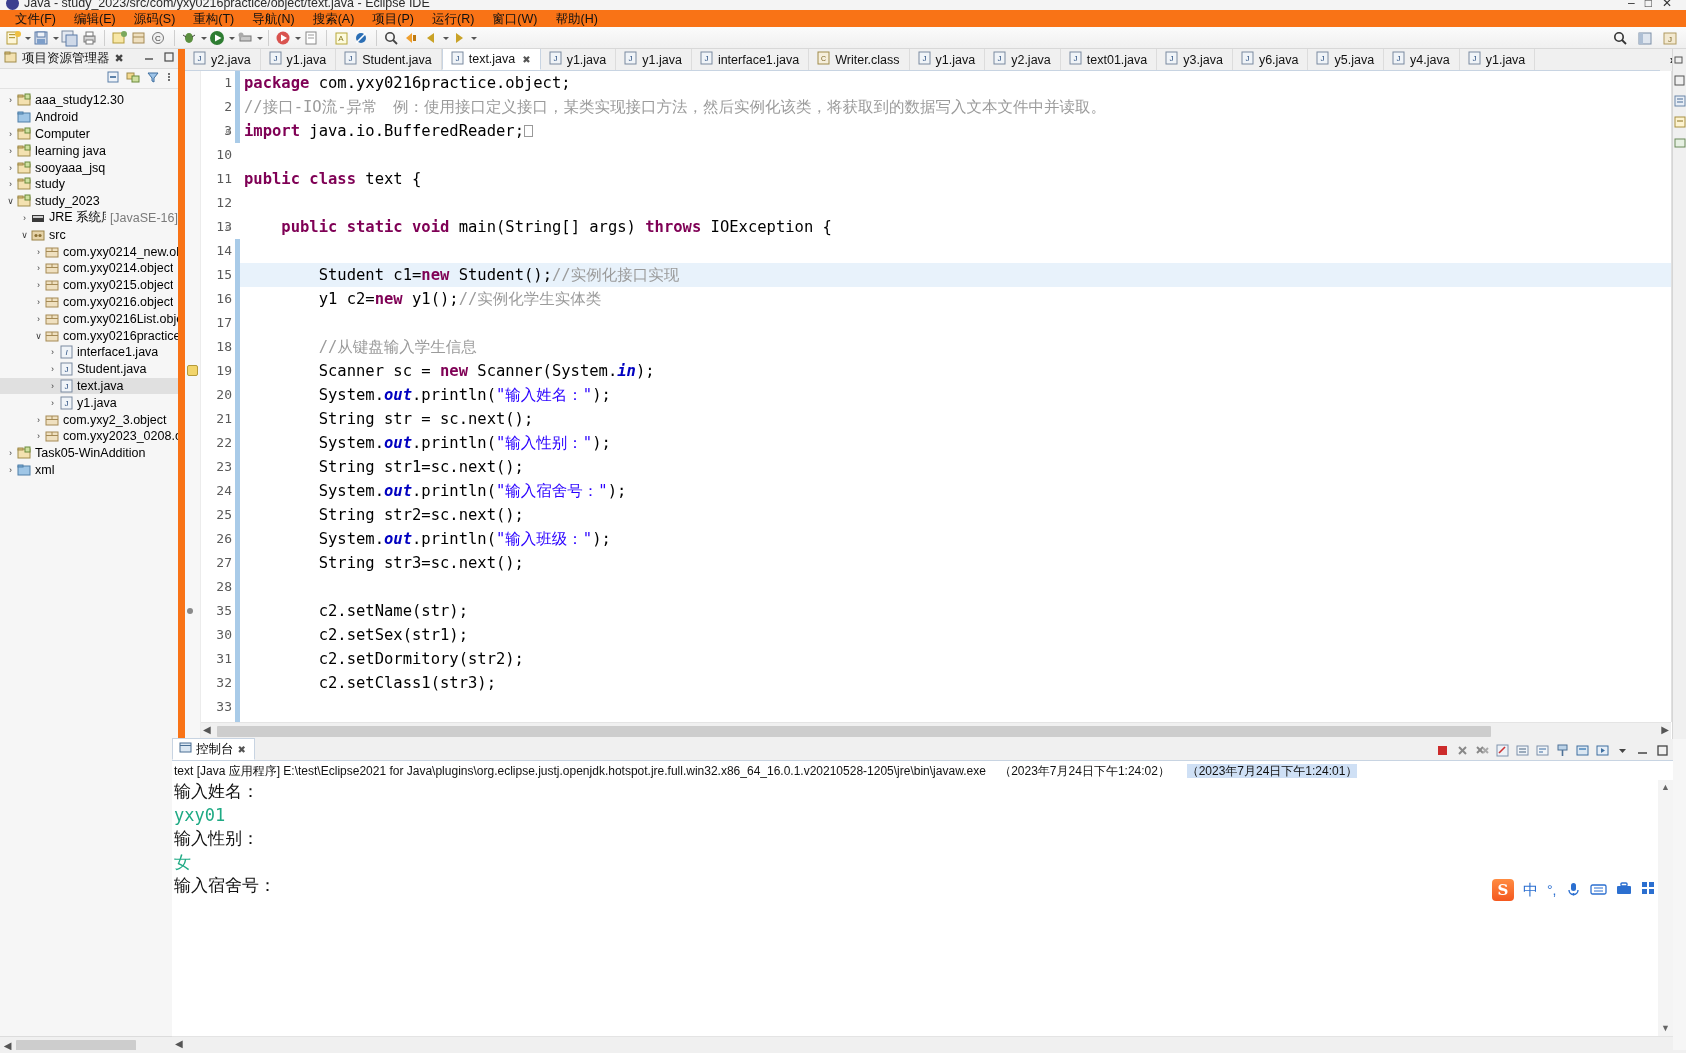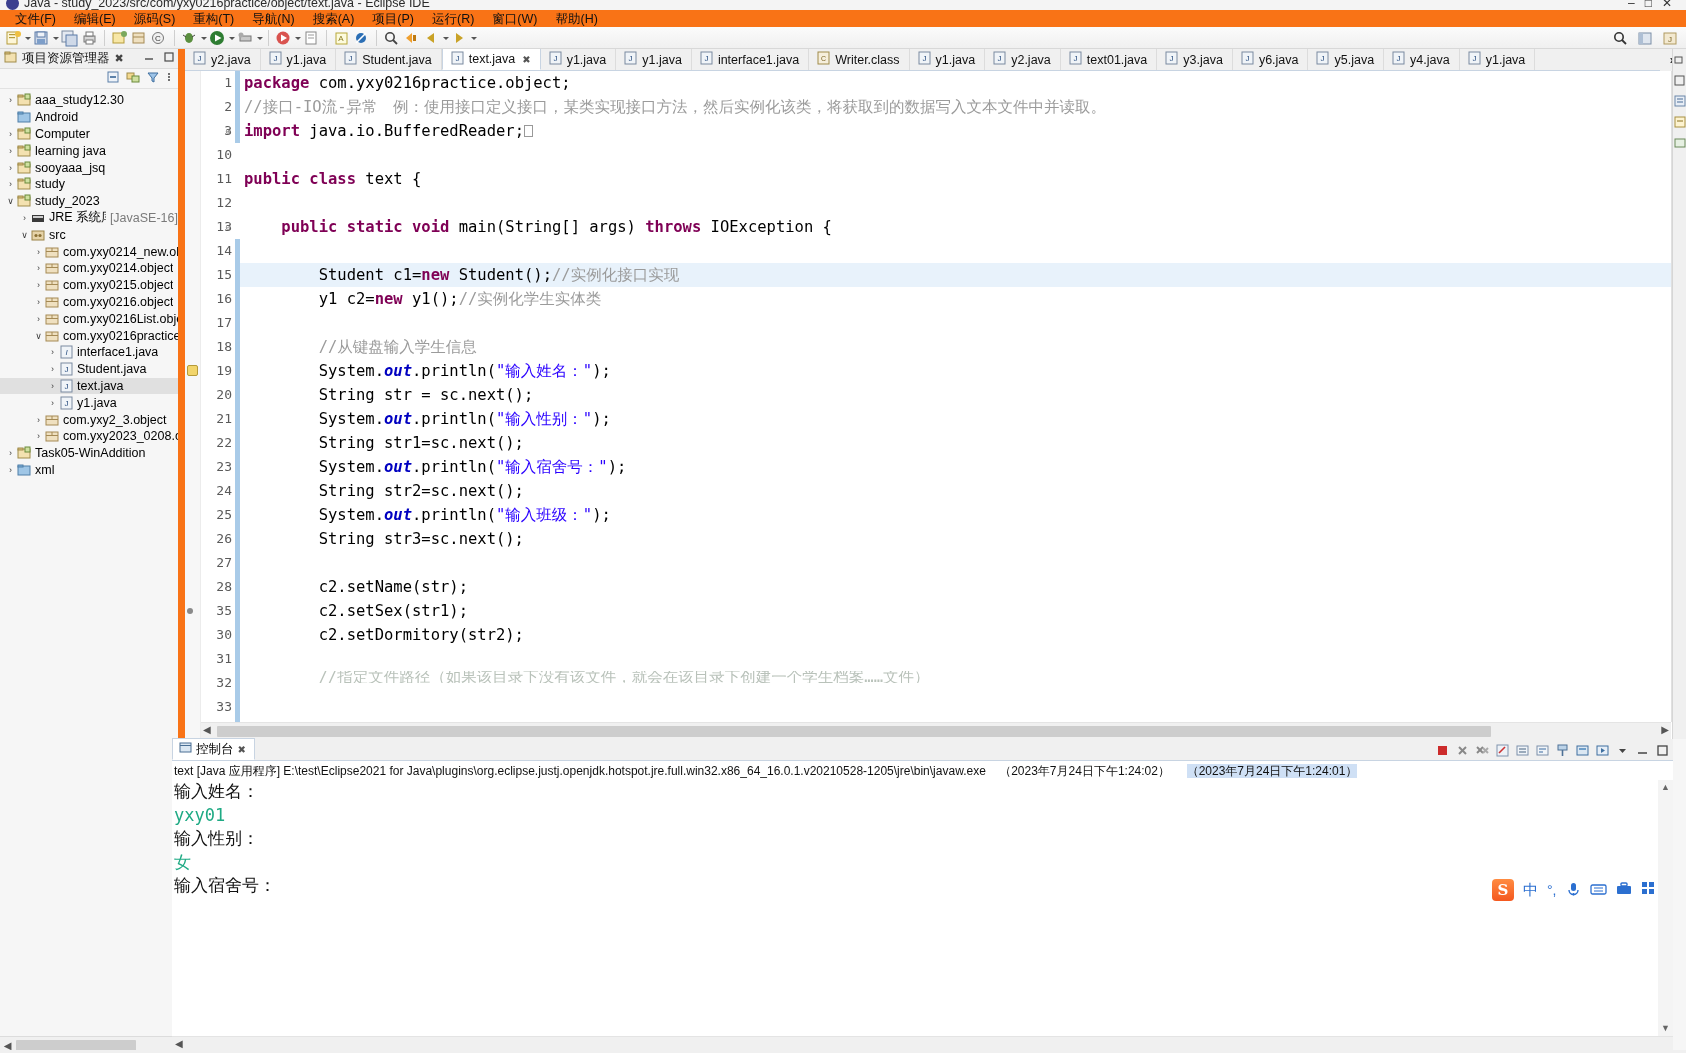--- a/index.html
+++ b/index.html
@@ -170,21 +170,21 @@
   }
   .ln .fold {
     position: absolute; right: 1px; font-size: 9px; color: #777;
   }
   .cl {
     height: 24px; line-height: 24px; white-space: pre;
     font-size: 15.5px; color: #000; padding-left: 4px;
   }
   .cl.hl { background: #e8f2fb; }
   .kw { color: #7f0055; font-weight: bold; }
-  .cmt2 { color: #9b9b9b; }
+  .cmt2 { color: #9b9b9b; margin-top: 26px; }
   .str { color: #2a00ff; }
   .fld { color: #0000c0; font-style: italic; font-weight: bold; }
   .plain { color: #000; }
   .placeholder-box {
     display: inline-block; width: 9px; height: 12px;
     border: 1px solid #999; vertical-align: -1px;
   }
   .ed-vscroll {
     position: absolute; right: 0; top: 22px; width: 15px; bottom: 17px;
     background: #f4f4f4; border-left: 1px solid #e0e0e0;
@@ -867,32 +867,34 @@
           <div class="cl"><span class="kw">import</span><span class="plain"> java.io.BufferedReader;</span><span class="placeholder-box"></span></div>
           <div class="cl">&nbsp;</div>
           <div class="cl"><span class="kw">public class</span><span class="plain"> text {</span></div>
           <div class="cl">&nbsp;</div>
           <div class="cl"><span class="plain">    </span><span class="kw">public static void</span><span class="plain"> main(String[] args) </span><span class="kw">throws</span><span class="plain"> IOException {</span></div>
           <div class="cl">&nbsp;</div>
           <div class="cl hl"><span class="plain">        Student c1=</span><span class="kw">new</span><span class="plain"> Student();</span><span class="cmt2">//实例化接口实现</span></div>
           <div class="cl"><span class="plain">        y1 c2=</span><span class="kw">new</span><span class="plain"> y1();</span><span class="cmt2">//实例化学生实体类</span></div>
           <div class="cl">&nbsp;</div>
           <div class="cl"><span class="plain">        </span><span class="cmt2">//从键盘输入学生信息</span></div>
+          <div class="cl"><span class="plain">        Scanner sc = </span><span class="kw">new</span><span class="plain"> Scanner(System.</span><span class="fld">in</span><span class="plain">);</span></div>
           <div class="cl"><span class="plain">        System.</span><span class="fld">out</span><span class="plain">.println(</span><span class="str">"输入姓名："</span><span class="plain">);</span></div>
           <div class="cl"><span class="plain">        String str = sc.next();</span></div>
           <div class="cl"><span class="plain">        System.</span><span class="fld">out</span><span class="plain">.println(</span><span class="str">"输入性别："</span><span class="plain">);</span></div>
           <div class="cl"><span class="plain">        String str1=sc.next();</span></div>
           <div class="cl"><span class="plain">        System.</span><span class="fld">out</span><span class="plain">.println(</span><span class="str">"输入宿舍号："</span><span class="plain">);</span></div>
           <div class="cl"><span class="plain">        String str2=sc.next();</span></div>
           <div class="cl"><span class="plain">        System.</span><span class="fld">out</span><span class="plain">.println(</span><span class="str">"输入班级："</span><span class="plain">);</span></div>
           <div class="cl"><span class="plain">        String str3=sc.next();</span></div>
           <div class="cl">&nbsp;</div>
           <div class="cl"><span class="plain">        c2.setName(str);</span></div>
           <div class="cl"><span class="plain">        c2.setSex(str1);</span></div>
           <div class="cl"><span class="plain">        c2.setDormitory(str2);</span></div>
+          <div class="cl"><span class="plain">        c2.setClass1(str3);</span></div>
           <div class="cl">&nbsp;</div>
           <div class="cl cmt2" style="height: 12px; line-height: 12px; overflow: hidden; color: rgb(185, 194, 186);">        //指定文件路径（如果该目录下没有该文件，就会在该目录下创建一个学生档案……文件）</div>
         </div>
     </div>
 
     <div class="ed-vscroll">
       <div class="up">▲</div>
       <div class="thumb"></div>
       <div class="dn">▼</div>
     </div>

